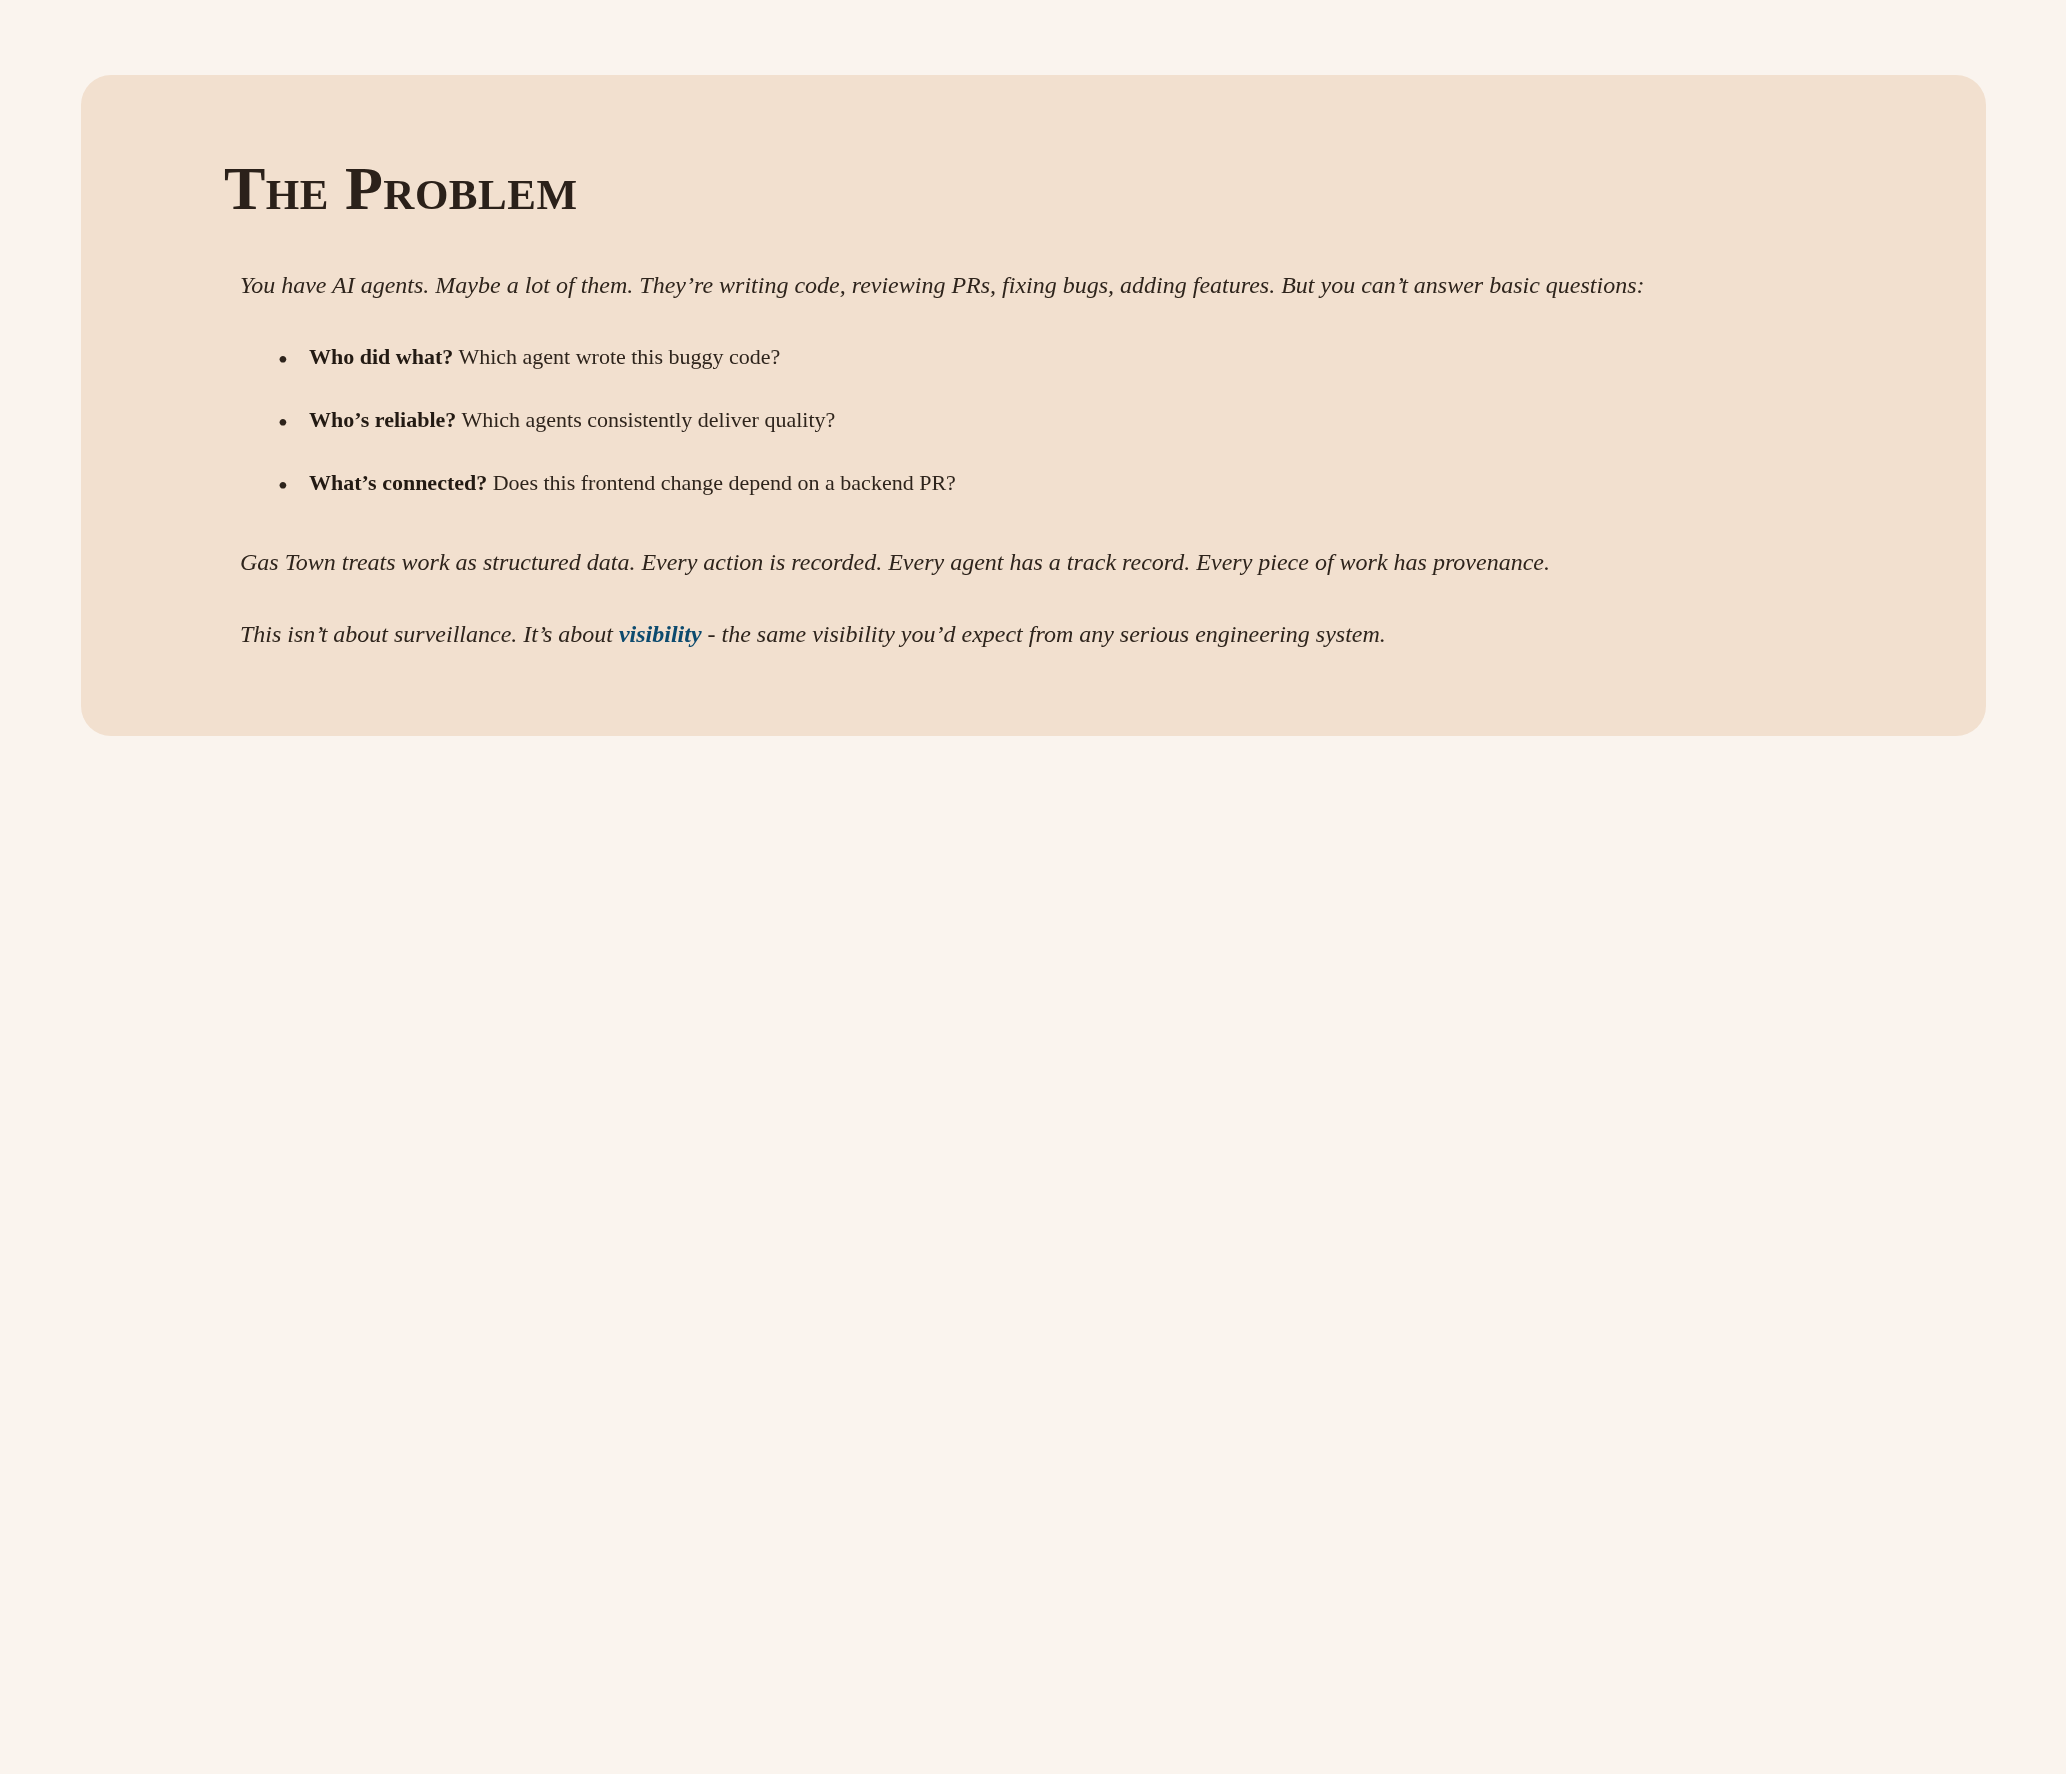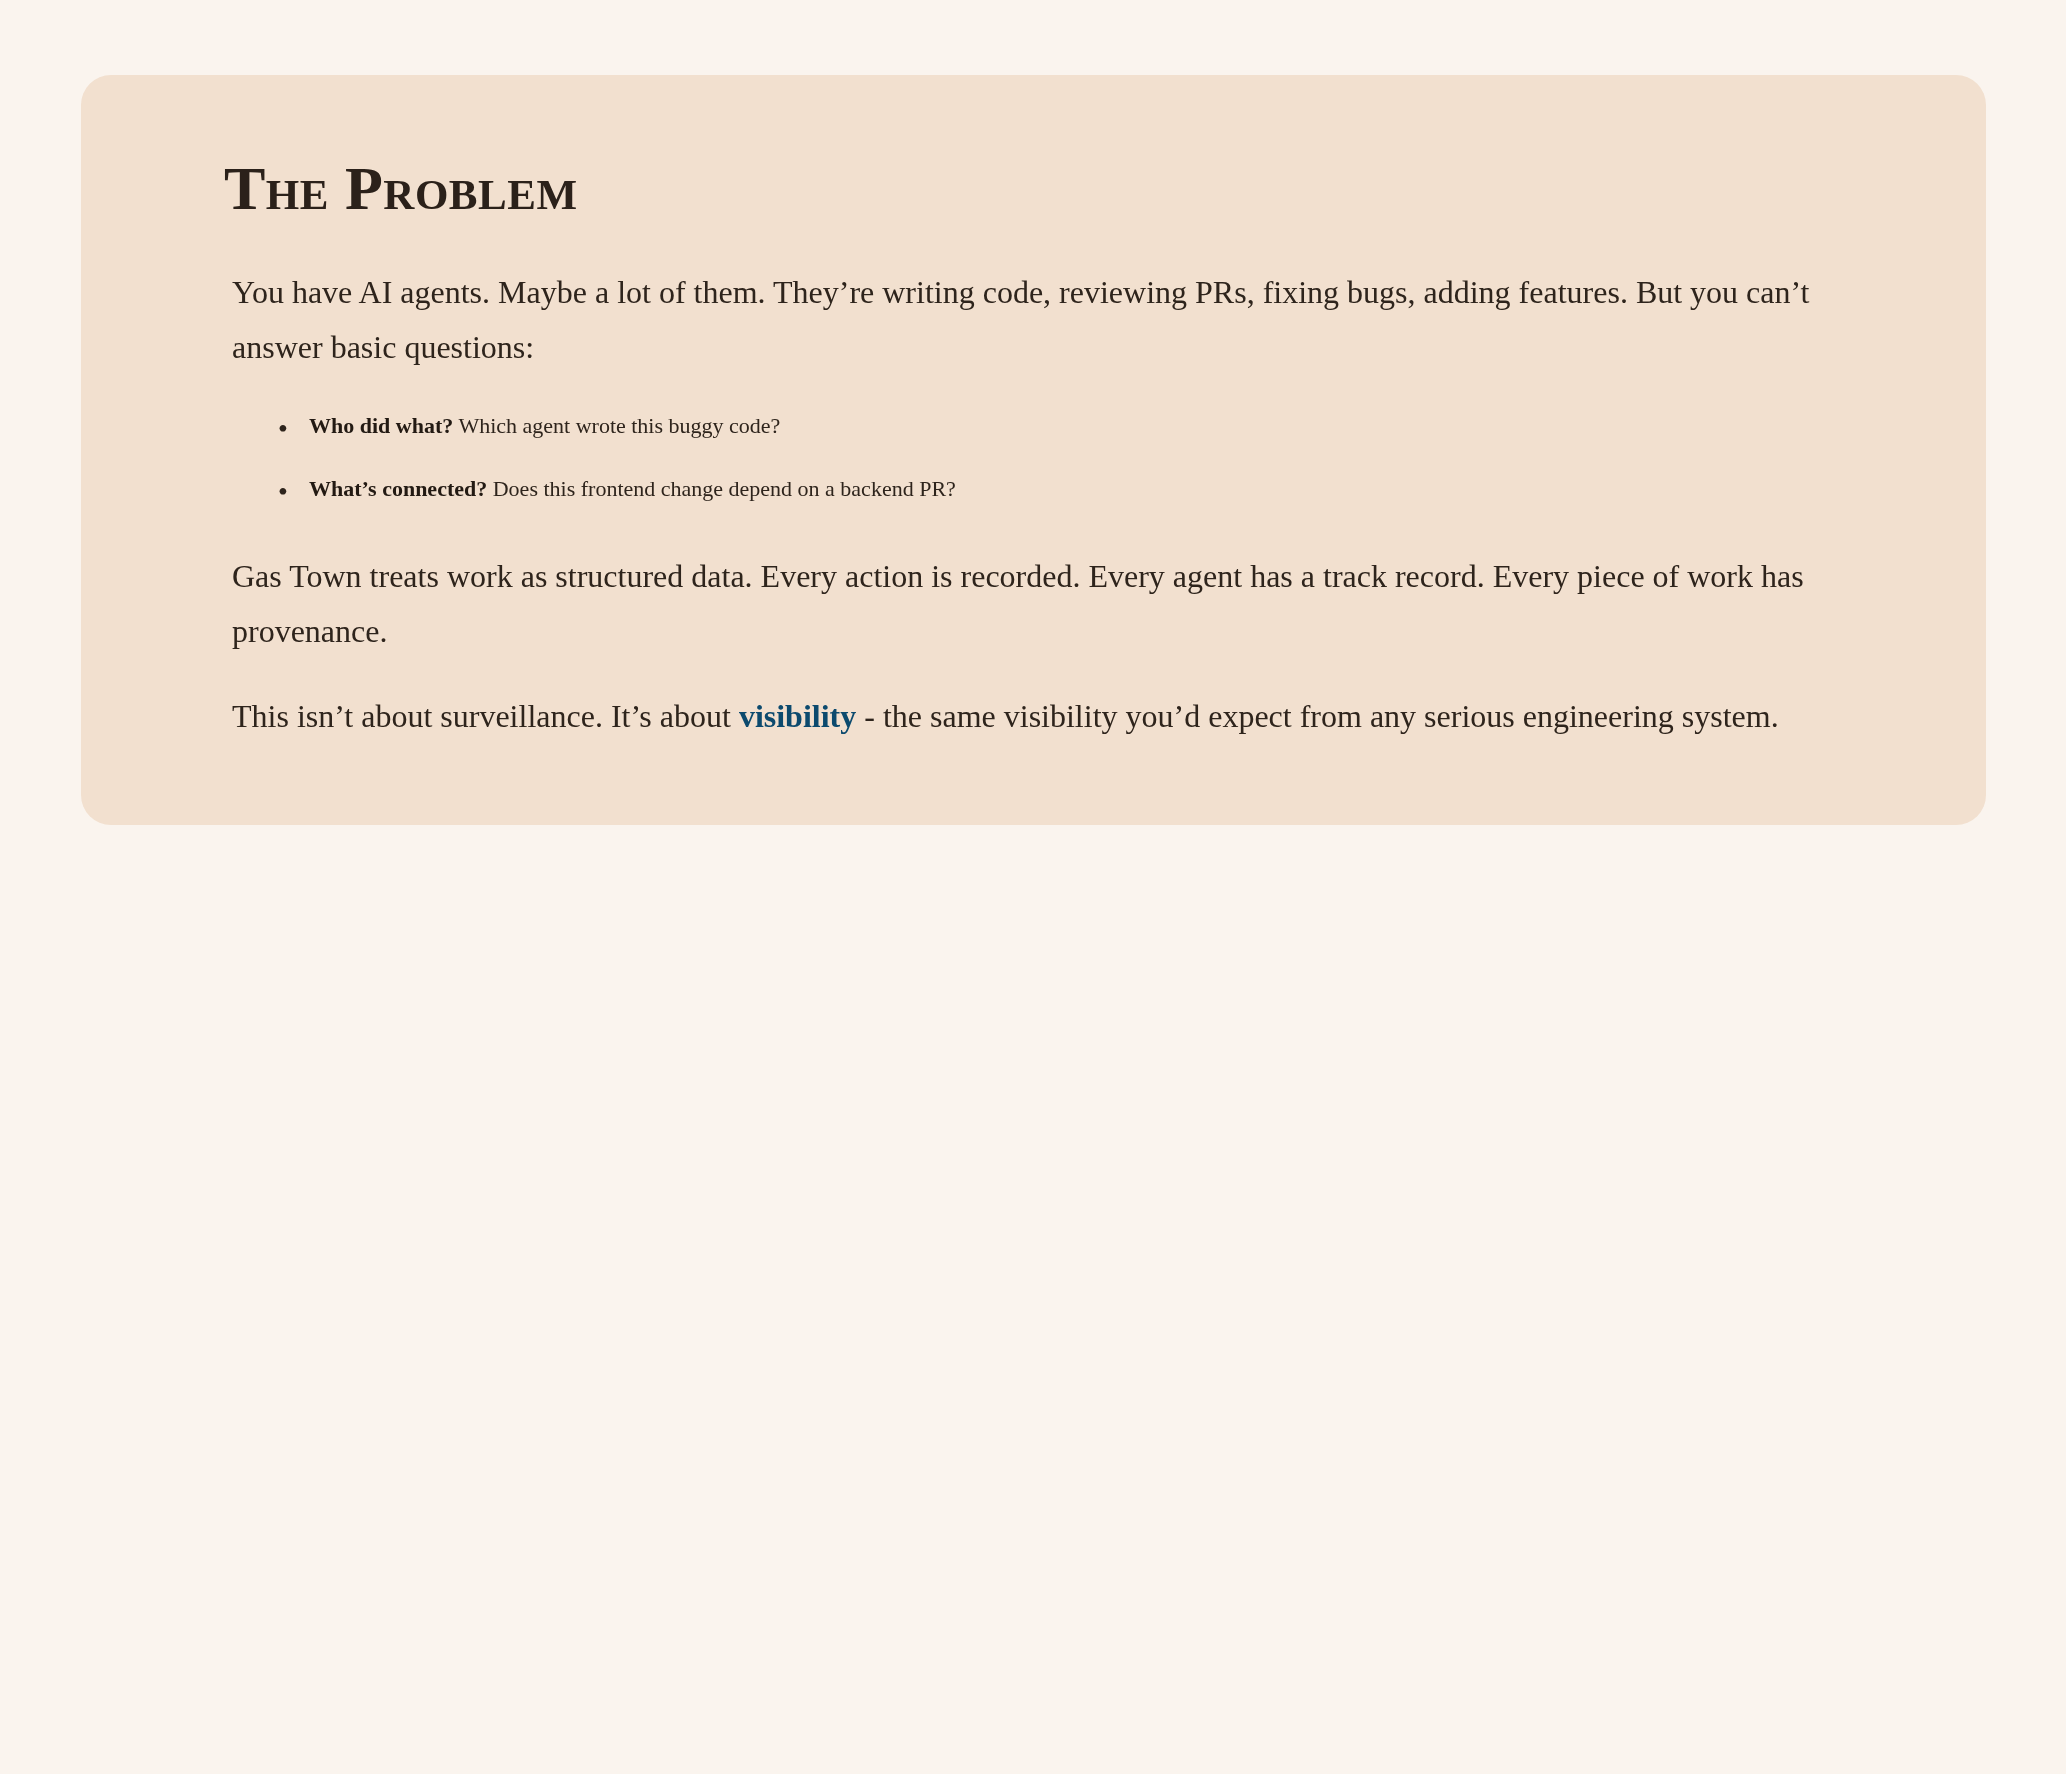--- a/index.html
+++ b/index.html
@@ -34,25 +34,26 @@
     color: #2b211a;
     font-size: 62px;
     line-height: 1.05;
     letter-spacing: 0.5px;
     margin: 0 0 44px 0;
   }
   h1.section-title.second {
     margin-top: 103px;
   }
   p.body-text {
-    font-size: 32px;
+    font-size: 24px;
     line-height: 1.72;
     color: #2e241c;
-    margin: 0 0 30px 8px;
+    margin: 0 0 30px 16px;
     max-width: 1786px;
+    font-style: italic;
   }
   p.body-text:last-child {
     margin-bottom: 0;
   }
   ul.problem-list {
     margin: 36px 0 45px 0;
     padding: 0 0 0 54px;
     list-style: none;
   }
   ul.problem-list li {
@@ -91,20 +92,23 @@
 
     <h1 class="section-title">The Problem</h1>
 
     <p class="body-text">You have AI agents. Maybe a lot of them. They’re writing code, reviewing PRs, fixing bugs, adding features. But you can’t answer basic questions:</p>
 
     <ul class="problem-list">
       <li>
         <span class="q-bold">Who did what?</span><span> Which agent wrote this buggy code?</span>
       </li>
       <li>
+        <span class="q-bold">Who’s reliable?</span><span> Which agents consistently deliver quality?</span>
+      </li>
+      <li>
         <span class="q-bold">What’s connected?</span><span> Does this frontend change depend on a backend PR?</span>
       </li>
     </ul>
 
 
 
     <p class="body-text">Gas Town treats work as structured data. Every action is recorded. Every agent has a track record. Every piece of work has provenance.</p>
 
     <p class="body-text">
       <span>This isn’t about surveillance. It’s about </span><span class="inline-strong">visibility</span><span> - the same visibility you’d expect from any serious engineering system.</span>

